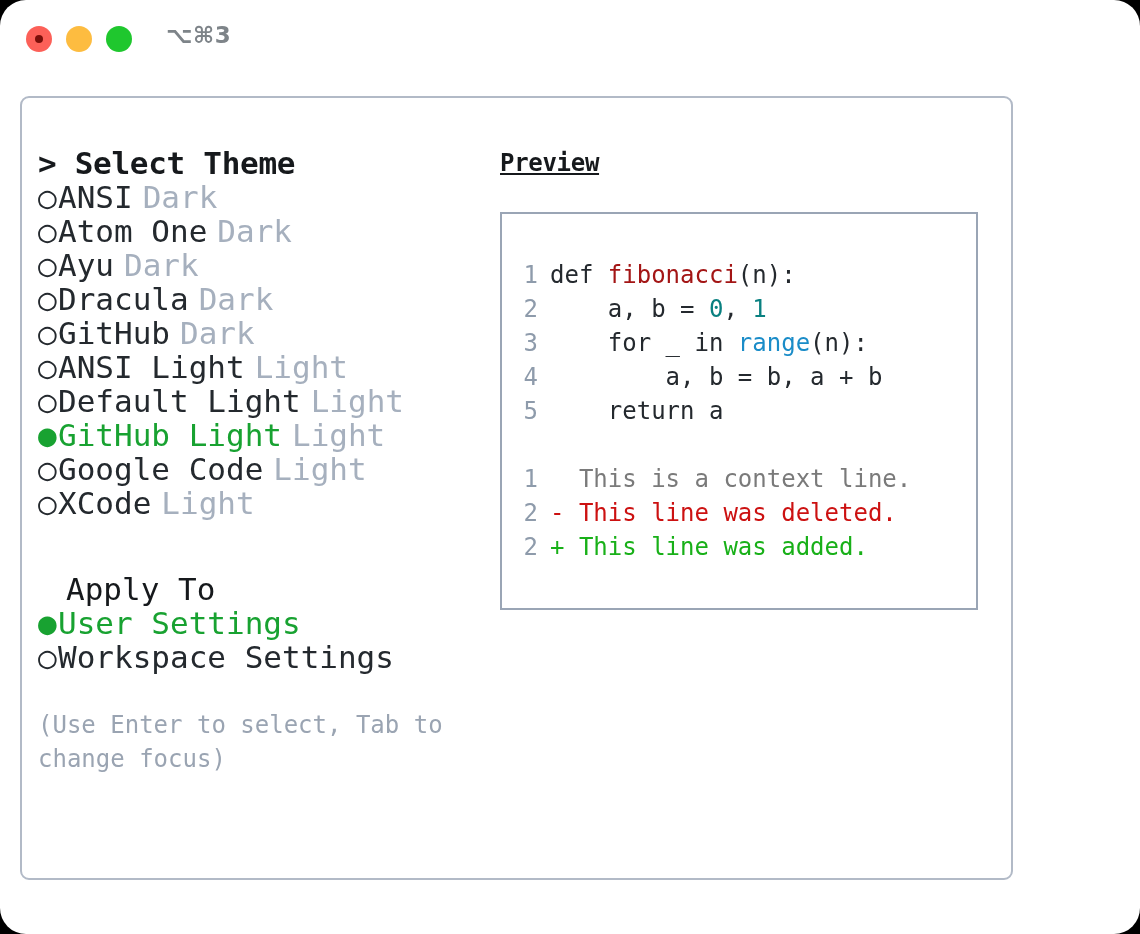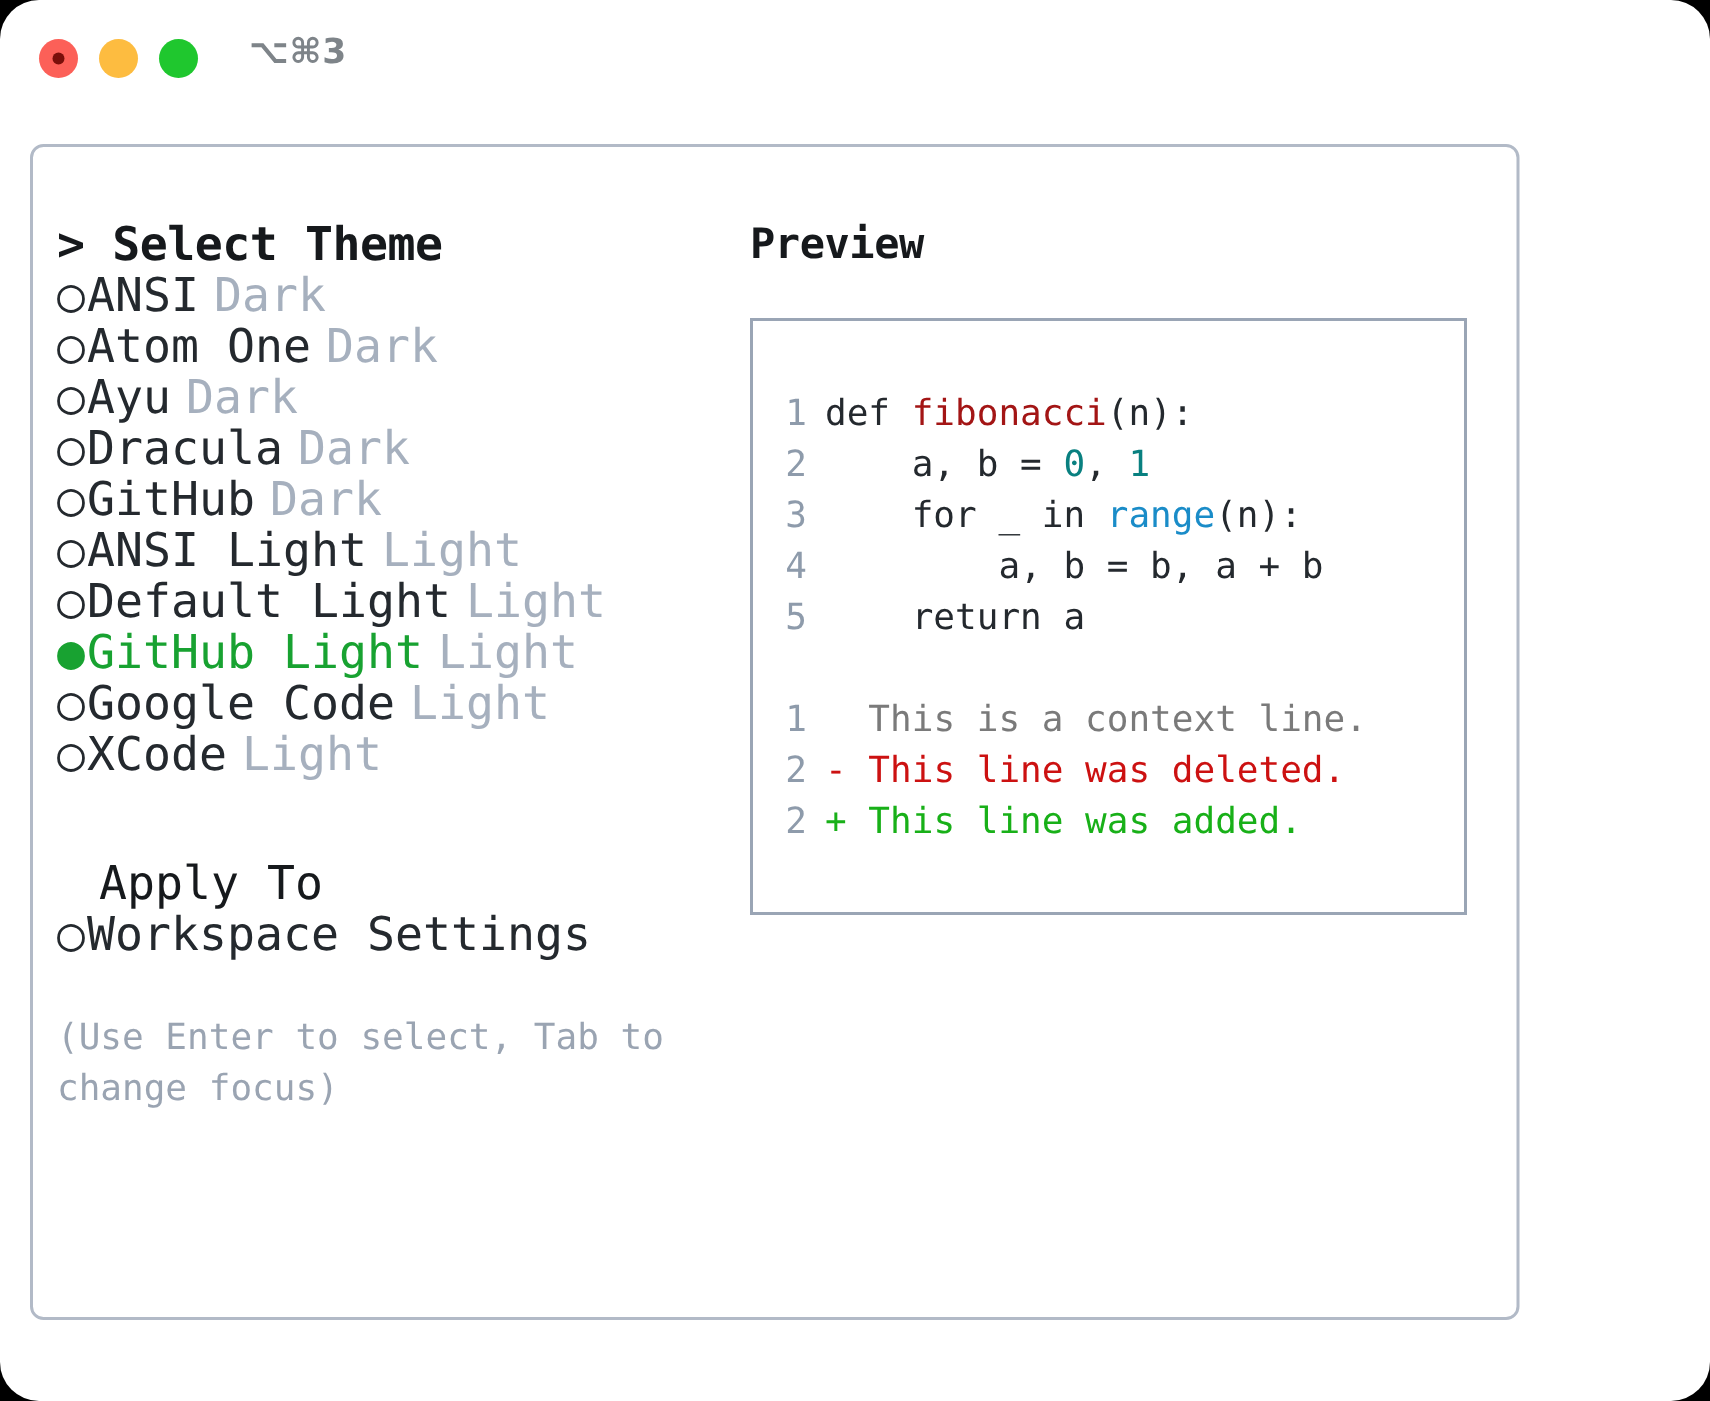--- a/index.html
+++ b/index.html
@@ -128,25 +128,26 @@
   }
 
   
   #right-col {
     position: absolute;
     left: 478px;
     top: 48px;
     width: 490px;
   }
   #preview-title {
-    font-size: 28px;
+    font-size: 24px;
     font-weight: bold;
     color: #16191c;
     line-height: 34px;
     letter-spacing: -0.3px;
+    text-decoration: underline;
   }
   #preview-box {
     margin-top: 32px;
     width: 478px;
     height: 398px;
     border: 2px solid #9aa5b5;
     box-sizing: border-box;
     background: #ffffff;
     position: relative;
   }
@@ -204,20 +205,21 @@
           <div class="row theme-row"><span class="bullet bullet-empty">○</span><span class="theme-name">ANSI Light</span><span class="badge">Light</span></div>
           <div class="row theme-row"><span class="bullet bullet-empty">○</span><span class="theme-name">Default Light</span><span class="badge">Light</span></div>
           <div class="row theme-row selected"><span class="bullet bullet-filled">●</span><span class="theme-name">GitHub Light</span><span class="badge">Light</span></div>
           <div class="row theme-row"><span class="bullet bullet-empty">○</span><span class="theme-name">Google Code</span><span class="badge">Light</span></div>
           <div class="row theme-row"><span class="bullet bullet-empty">○</span><span class="theme-name">XCode</span><span class="badge">Light</span></div>
         </div>
 
       <div class="row" id="apply-header">Apply To</div>
 
       <div id="apply-list">
+          <div class="row apply-row selected"><span class="bullet bullet-filled">●</span><span class="opt-label">User Settings</span></div>
           <div class="row apply-row"><span class="bullet bullet-empty">○</span><span class="opt-label">Workspace Settings</span></div>
         </div>
 
       <div id="hint">(Use Enter to select, Tab to change focus)</div>
     </div>
 
     <div id="right-col">
       <div id="preview-title">Preview</div>
       <div id="preview-box">
         <div id="code-area"><div><span class="ln">1</span><span class="tok-kw">def </span><span class="tok-fn">fibonacci</span><span class="tok-plain">(n):</span></div><div><span class="ln">2</span><span class="tok-plain">    a, b = </span><span class="tok-num">0</span><span class="tok-plain">, </span><span class="tok-num">1</span></div><div><span class="ln">3</span><span class="tok-plain">    for _ in </span><span class="tok-call">range</span><span class="tok-plain">(n):</span></div><div><span class="ln">4</span><span class="tok-plain">        a, b = b, a + b</span></div><div><span class="ln">5</span><span class="tok-plain">    return a</span></div><div class="diff-gap"></div><div><span class="ln">1</span><span class="diff-ctx"> </span><span> </span><span class="diff-ctx">This is a context line.</span></div><div><span class="ln">2</span><span class="diff-del">-</span><span> </span><span class="diff-del">This line was deleted.</span></div><div><span class="ln">2</span><span class="diff-add">+</span><span> </span><span class="diff-add">This line was added.</span></div></div>

